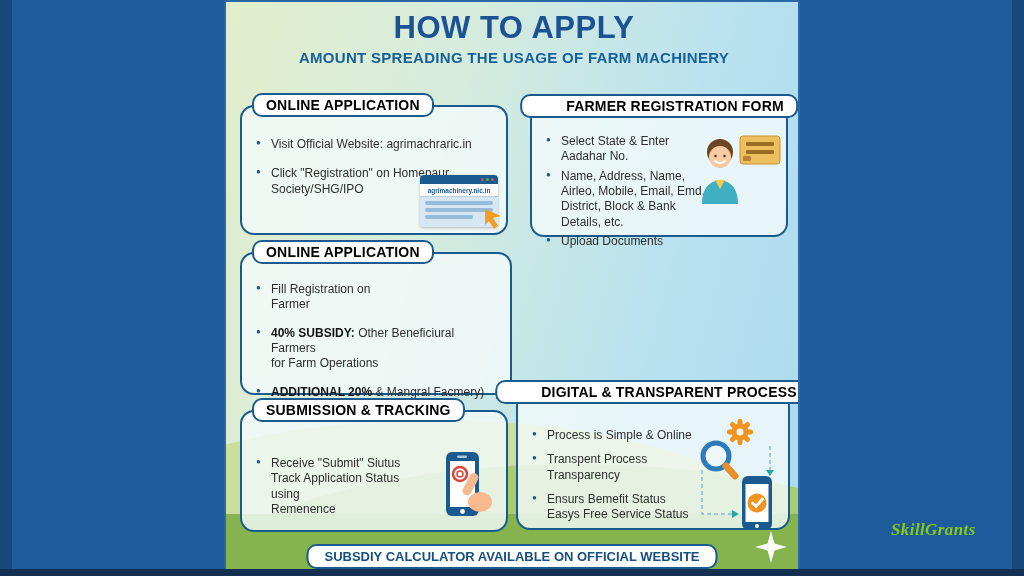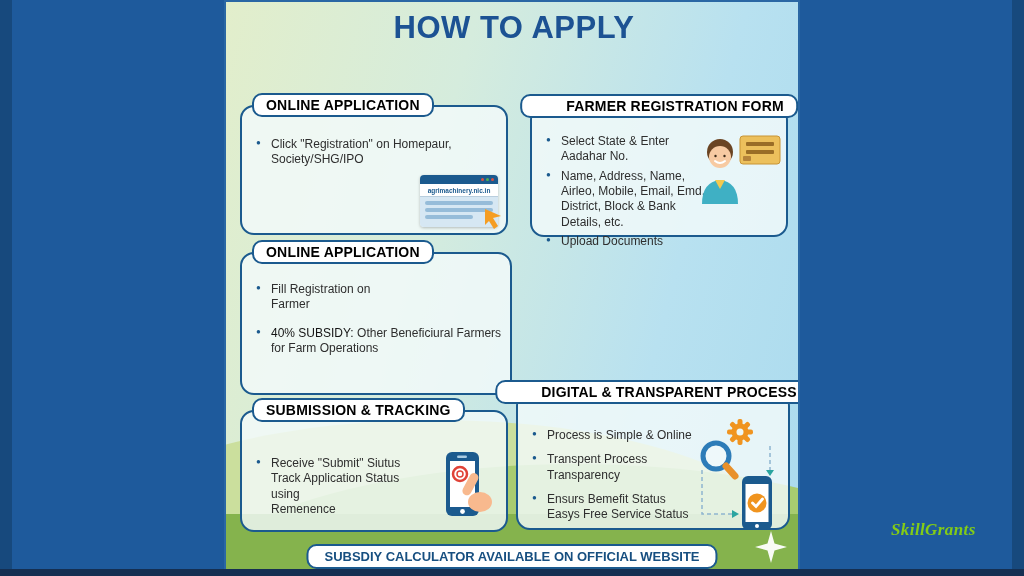--- a/index.html
+++ b/index.html
@@ -45,21 +45,21 @@
   .pill.center  { left:50%; transform:translateX(-50%);padding-left:44px; }
 
   ul.bullets { list-style:none; margin:0; padding:0; }
   .bullets li {
     position:relative; padding-left:15px; font-size:12px; line-height:1.28;
     color:#2e2e2e; white-space:pre-wrap;
   }
   .bullets li::before {
     content:"\25CF"; position:absolute; left:0; top:1px; font-size:8px; color:#1b5a8e;
   }
-  .bullets .bold { font-weight:normal; color:#141414; }
+  .bullets .bold { font-weight:bold; color:#141414; }
 
   .c1 { left:14px;  top:103px; width:268px; height:130px; }
   .c2 { left:304px; top:104px; width:258px; height:131px; }
   .c3 { left:14px;  top:250px; width:272px; height:143px; }
   .c4 { left:296px; top:258px; width:266px; height:120px; }
   .c5 { left:14px;  top:408px; width:268px; height:122px; }
   .c6 { left:290px; top:390px; width:274px; height:138px; }
   .c1 ul { margin:30px 8px 0 14px; }   .c1 li+li { margin-top:14px; }
   .c2 ul { margin:26px 6px 0 14px; width:170px; } .c2 li+li { margin-top:4px; }
   .c3 ul { margin:28px 8px 0 14px; }   .c3 li+li { margin-top:13px; }
@@ -104,24 +104,26 @@
 <div class="edge left"></div>
 <div class="edge right"></div>
 <div class="edge bottom"></div>
 
 <div class="poster">
   <div class="hill light"></div>
   <div class="hill mid"></div>
   <div class="ground"></div>
 
   <div class="title">HOW TO APPLY</div>
+  <div class="subtitle">AMOUNT SPREADING THE USAGE OF FARM MACHINERY</div>
 
   <div class="card c1">
     <div class="pill leftpos">ONLINE APPLICATION</div>
     <ul class="bullets">
+        <li><span>Visit Official Website: agrimachraric.in</span></li>
         <li><span>Click "Registration" on Homepaur,
 Society/SHG/IPO</span></li>
       </ul>
     <div class="browser">
       <div class="b-top">
         <span class="dot r"></span>
         <span class="dot g"></span>
         <span class="dot r"></span>
       </div>
       <div class="b-url">agrimachinery.nic.in</div>
@@ -163,20 +165,21 @@
     </svg>
   </div>
 
   <div class="card c3">
     <div class="pill leftpos">ONLINE APPLICATION</div>
     <ul class="bullets">
         <li><span>Fill Registration on
 Farmer</span></li>
         <li><span class="bold">40% SUBSIDY:</span><span> Other Beneficiural Farmers
 for Farm Operations</span></li>
+        <li><span class="bold">ADDITIONAL 20%</span><span> &amp; Mangral Facmery)</span></li>
       </ul>
   </div>
 
 
   <div class="card c5">
     <div class="pill leftpos">SUBMISSION &amp; TRACKING</div>
     <ul class="bullets">
         <li><span>Receive "Submit" Siutus
 Track Application Status   using
 Remenence</span></li>

